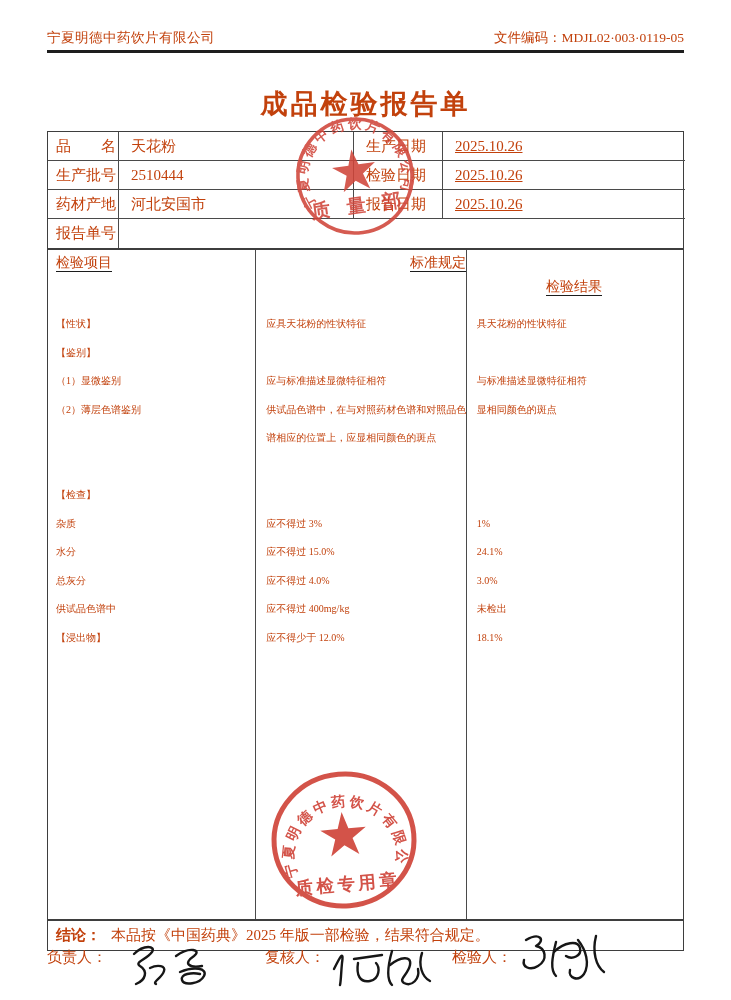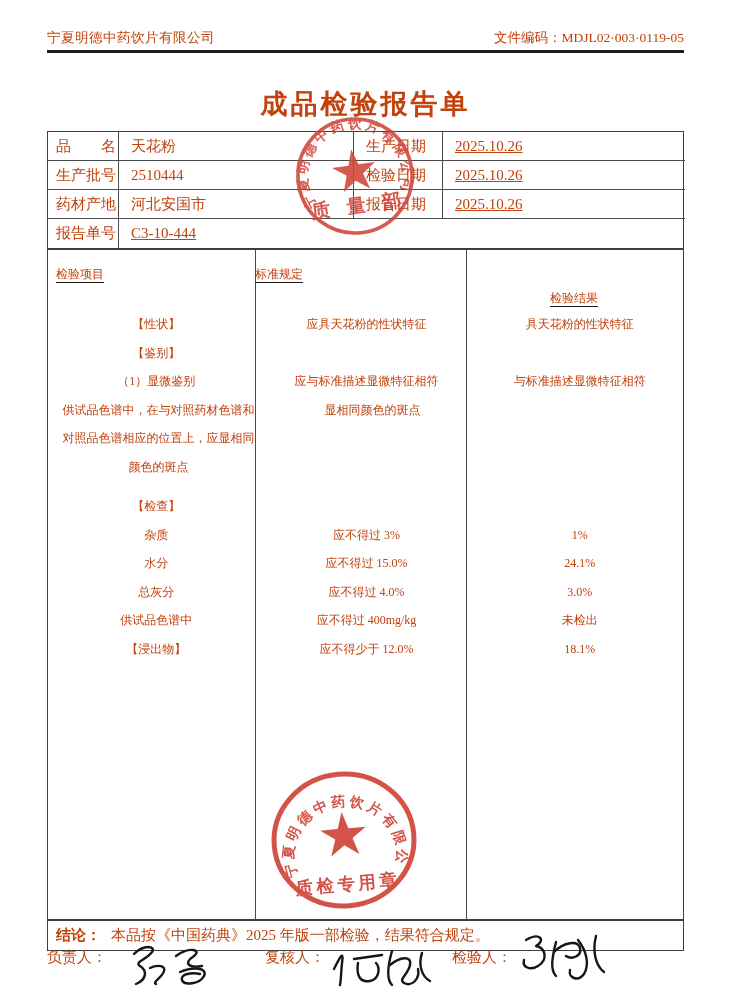--- a/index.html
+++ b/index.html
@@ -26,28 +26,28 @@
   .ic.lab2{padding-left:12px;}
   .ic.nbr{border-right:none;text-decoration:underline;}
   .ic.nbb{border-bottom:none;}
   .ic.merge{grid-column:2 / 5;}
   
   .main{position:absolute;left:47px;top:249px;width:637px;height:671px;
     border:1.6px solid #3e3e3e;box-sizing:border-box;}
   .vline{position:absolute;top:0;bottom:0;width:1.2px;background:#4a4a4a;}
   .vline.v1{left:207px;}
   .vline.v2{left:418px;}
-  .mhead{position:absolute;top:16px;height:22px;font-size:12px;}
+  .mhead{position:absolute;top:4px;height:22px;font-size:14px;}
   .mhead span{border-bottom:1.1px solid #1c1c1c;padding-bottom:1px;}
   .mh1{left:8px;}
-  .mh2{left:207px;width:211px;text-align:left;}
+  .mh2{left:207px;width:211px;text-align:right;}
   .mh3{left:418px;width:216px;text-align:center;margin-top:24px;}
   .mbody{position:absolute;left:0;top:60px;width:100%;}
   .mrow{display:flex;overflow:hidden;}
-  .mc{font-size:12px;line-height:28.5px;box-sizing:border-box;text-align:center;}
+  .mc{font-size:10px;line-height:28.5px;box-sizing:border-box;}
   .mc1{width:209px;padding-left:8px;}
   .mc2{width:211px;padding-left:10px;}
   .mc3{width:217px;padding-left:10px;}
   
   .conclusion{position:absolute;left:47px;top:920px;width:637px;height:31px;
     border:1.6px solid #3e3e3e;box-sizing:border-box;display:flex;align-items:center;
     padding-left:8px;font-size:15px;}
   .conclusion b{margin-right:10px;}
   
   .sig-label{position:absolute;top:948px;font-size:15px;}
@@ -82,21 +82,20 @@
     <div class="ic val">2510444</div>
     <div class="ic lab2">检验日期</div>
     <div class="ic val nbr">2025.10.26</div>
 
     <div class="ic lab">药材产地</div>
     <div class="ic val">河北安国市</div>
     <div class="ic lab2">报告日期</div>
     <div class="ic val nbr">2025.10.26</div>
 
     <div class="ic lab nbb">报告单号</div>
-    <div class="ic val merge nbr nbb">C3-10-444</div>
   </div>
 
   <div class="main">
     <div class="vline v1"></div>
     <div class="vline v2"></div>
     <div class="mhead mh1"><span>检验项目</span></div>
     <div class="mhead mh2"><span>标准规定</span></div>
     <div class="mhead mh3"><span>检验结果</span></div>
     <div class="mbody">
     <div class="mrow" style="height: 28.5px;">
@@ -111,25 +110,26 @@
       <div class="mc mc3"></div>
     </div>
 
     <div class="mrow" style="height: 28.5px;">
       <div class="mc mc1">（1）显微鉴别</div>
       <div class="mc mc2">应与标准描述显微特征相符</div>
       <div class="mc mc3">与标准描述显微特征相符</div>
     </div>
 
     <div class="mrow" style="height: 85.5px;">
+      <div class="mc mc1">（2）薄层色谱鉴别</div>
       <div class="mc mc2">供试品色谱中，在与对照药材色谱和对照品色谱相应的位置上，应显相同颜色的斑点</div>
       <div class="mc mc3">显相同颜色的斑点</div>
     </div>
 
-    <div class="mrow" style="height: 28.5px; margin-top: 11px;">
+    <div class="mrow" style="height: 28.5px;">
       <div class="mc mc1">【检查】</div>
       <div class="mc mc2"></div>
       <div class="mc mc3"></div>
     </div>
 
     <div class="mrow" style="height: 28.5px; font-family: Liberation Serif, serif;">
       <div class="mc mc1">杂质</div>
       <div class="mc mc2">应不得过 3%</div>
       <div class="mc mc3">1%</div>
     </div>

